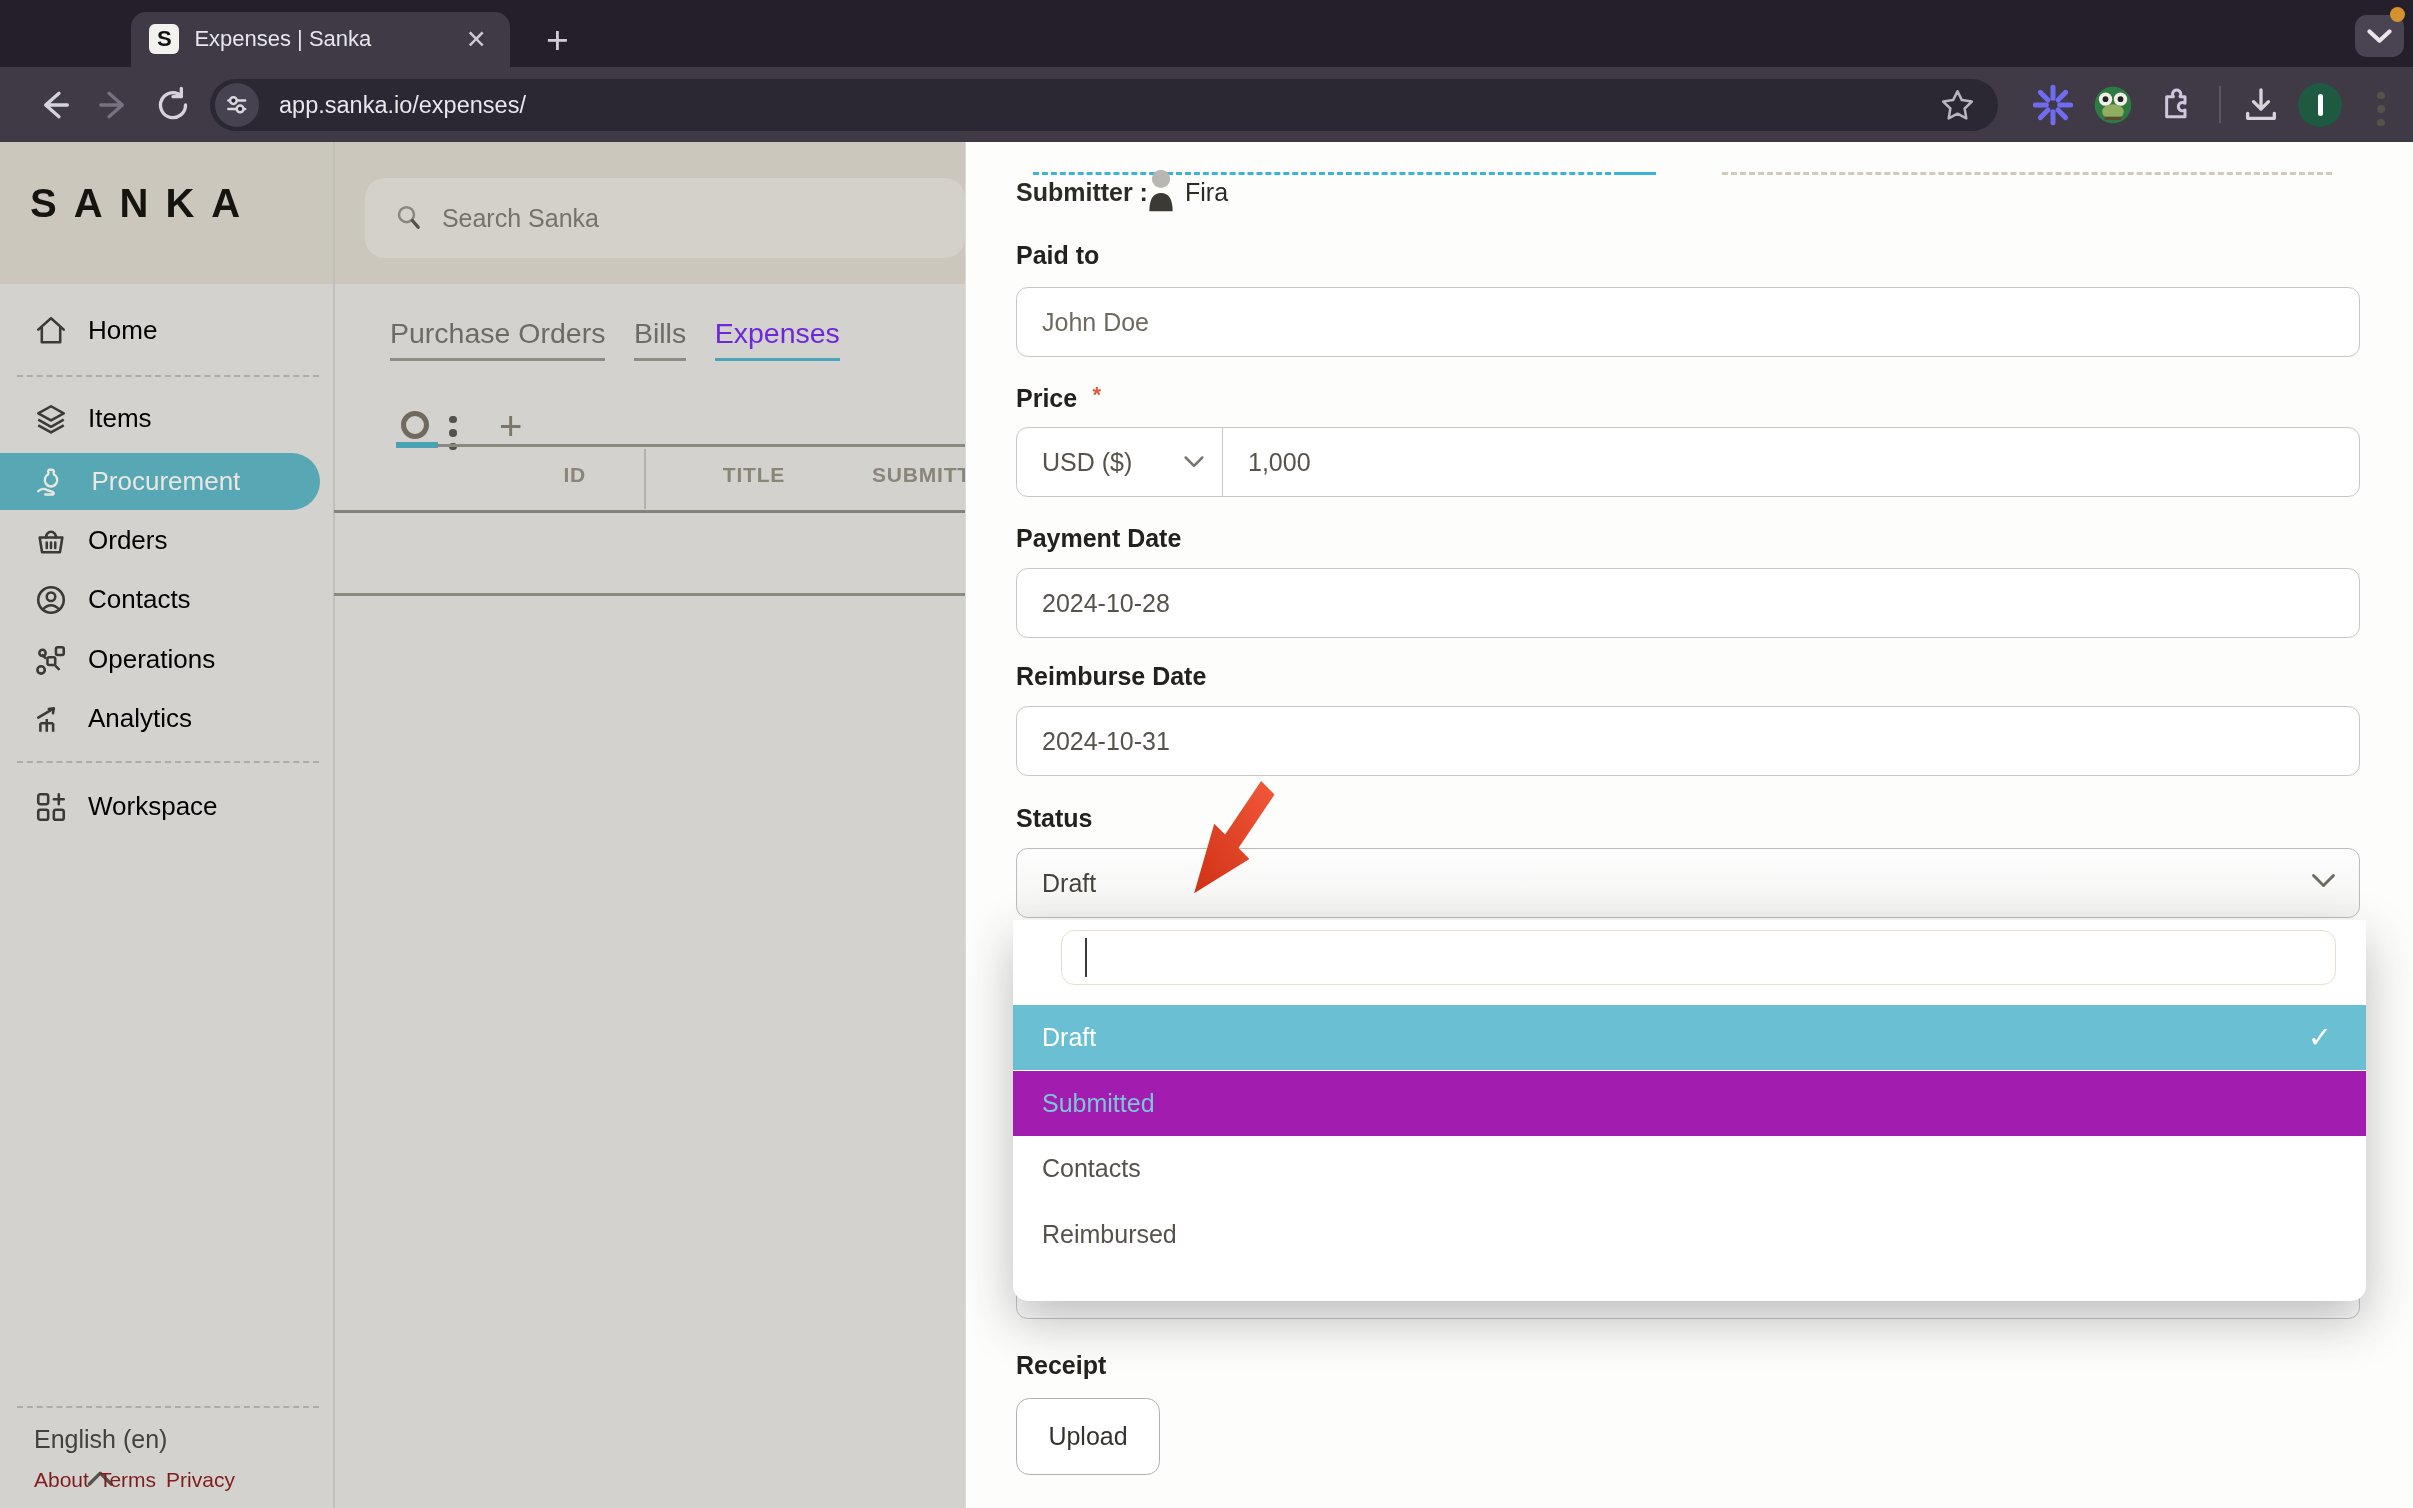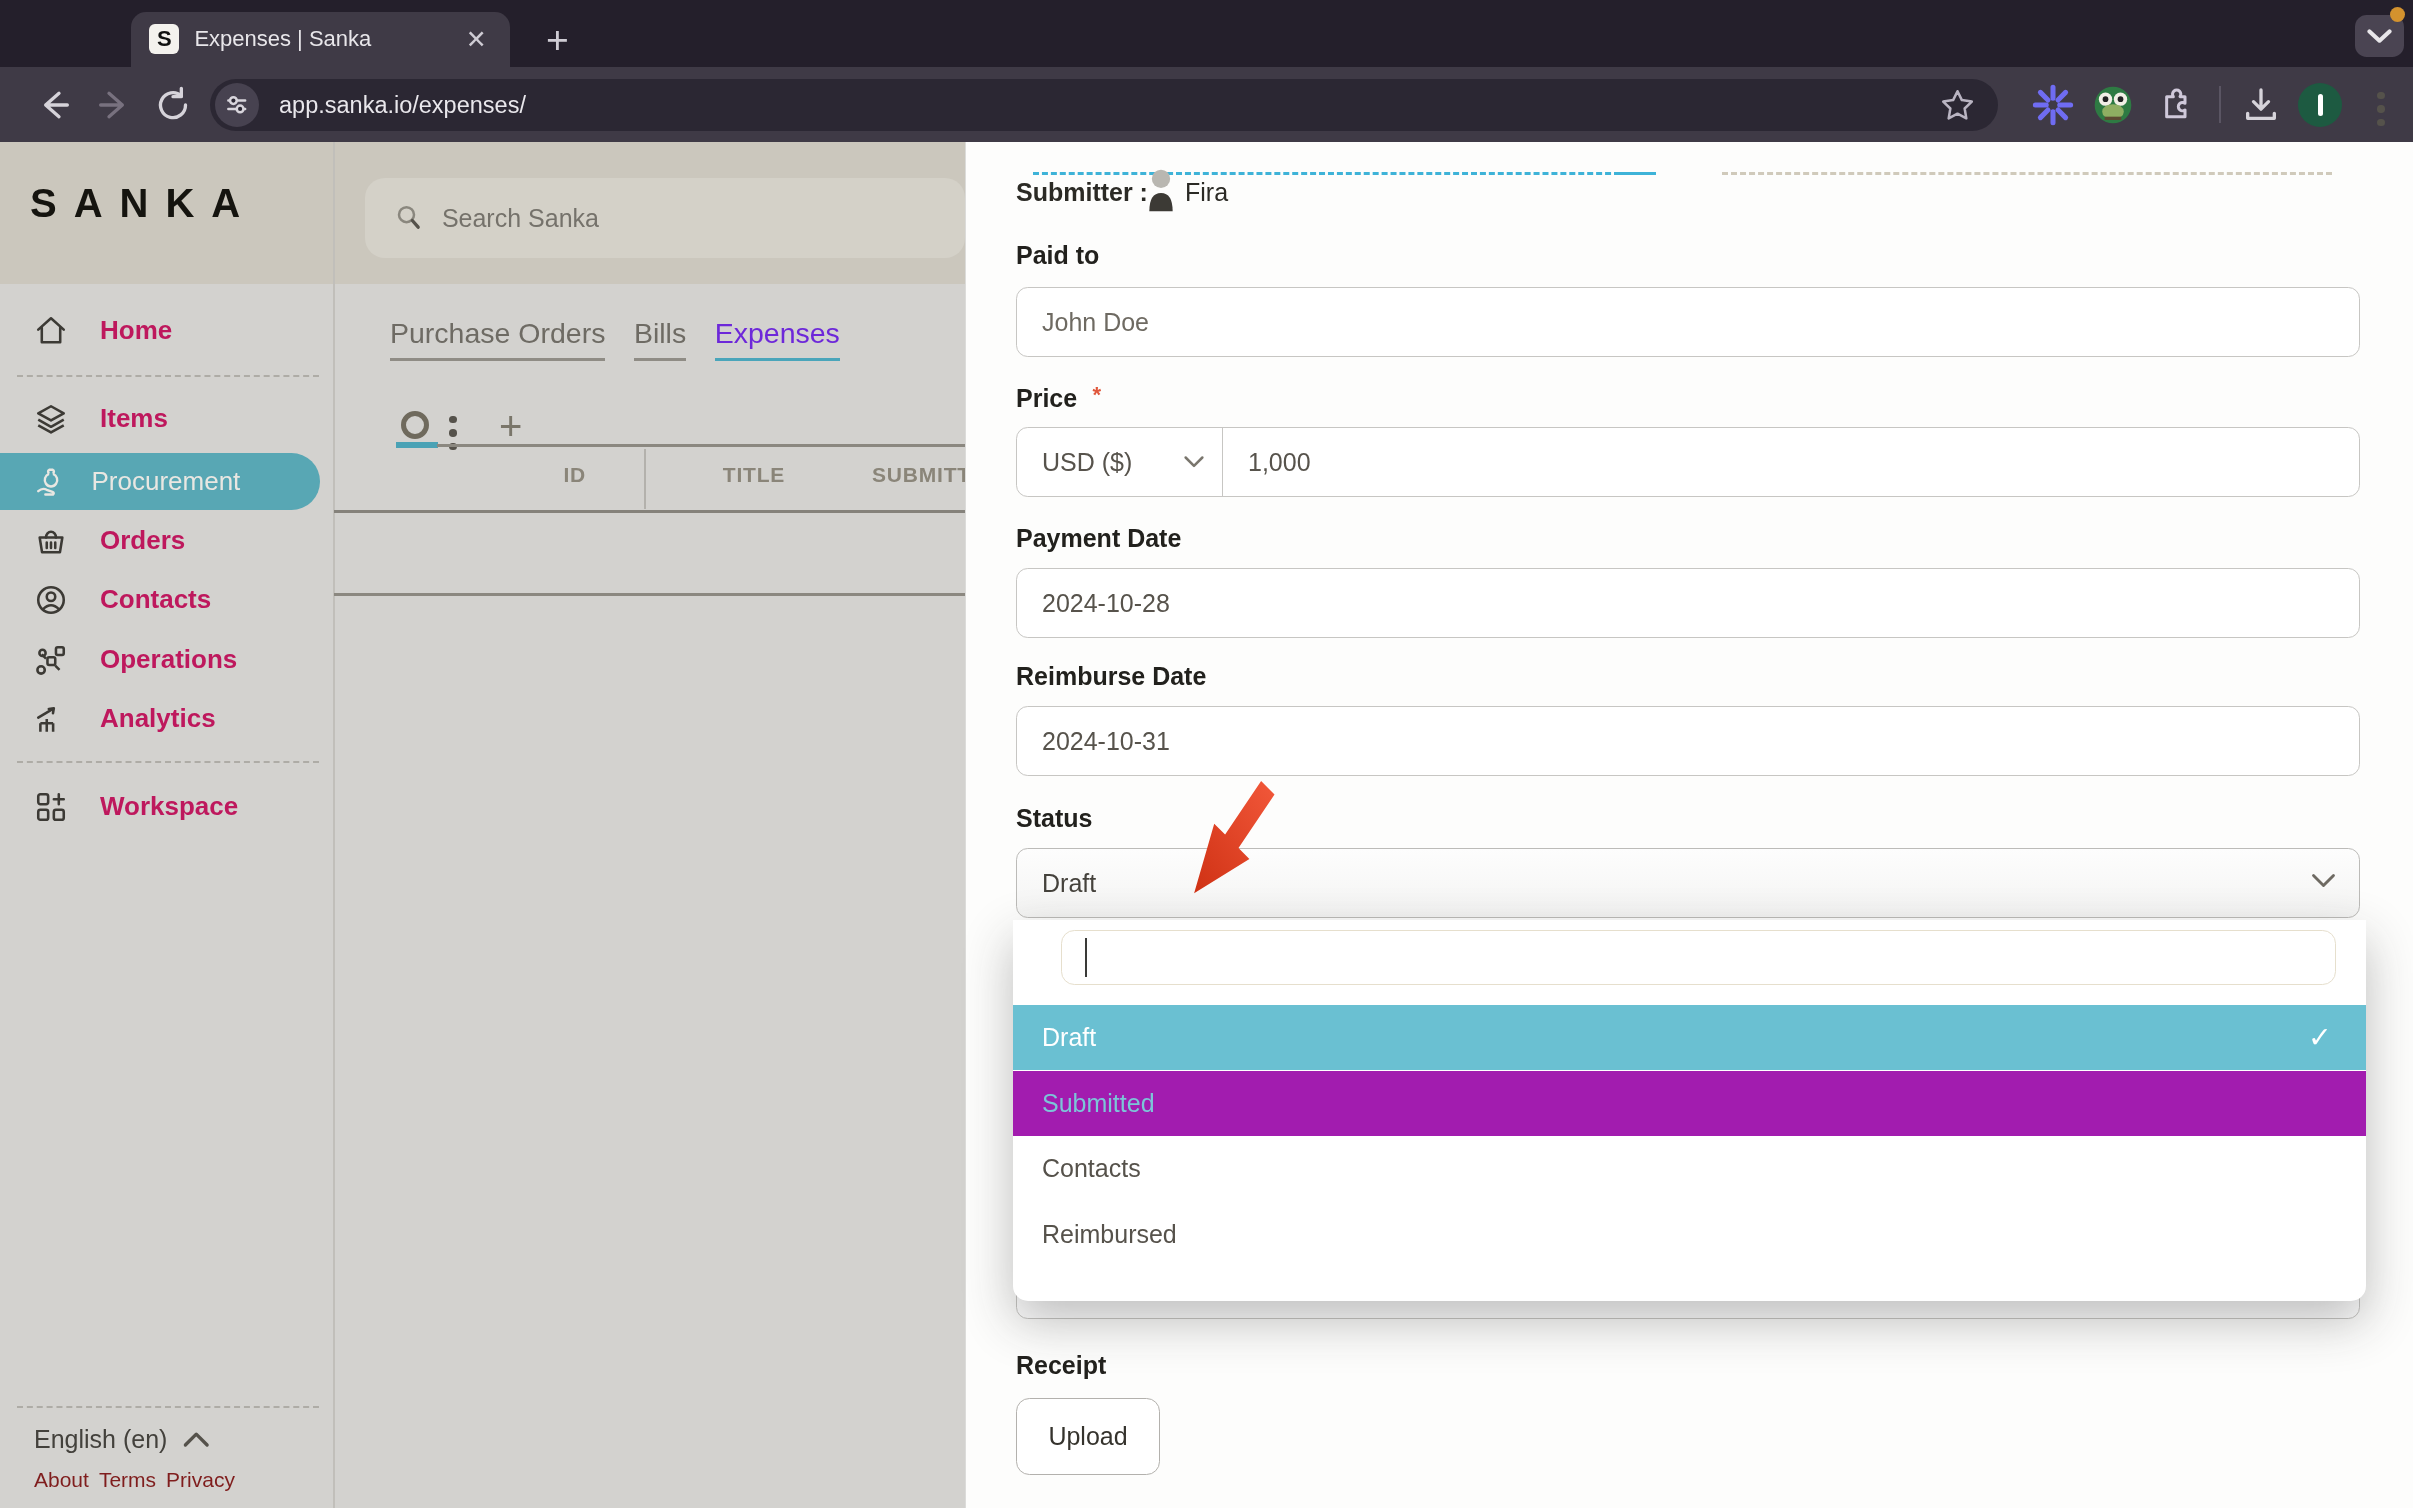--- a/index.html
+++ b/index.html
@@ -31,27 +31,27 @@
     display:flex;align-items:center;justify-content:center;}
   .avbar{width:5px;height:22px;background:#fff;border-radius:2.5px;}
   
   .appbg{left:0;top:142px;width:2413px;height:1366px;background:#d3d2cf;}
   .band{top:142px;height:142px;background:#cbc7bd;}
   .logo{left:30px;top:181px;font-size:40px;font-weight:700;letter-spacing:17px;color:#15140f;}
   .searchpill{left:365px;top:178px;width:600px;height:80px;border-radius:20px;background:#d4d1c8;
     display:flex;align-items:center;padding-left:28.5px;box-sizing:border-box;gap:18.4px;}
   .searchtxt{font-size:25px;color:#75726b;}
   .sbdivider{left:333px;top:142px;width:1.7px;height:1366px;background:#c1bfba;}
-  .sb-item{position:absolute;left:34px;display:flex;align-items:center;gap:32px;height:55px;
-    color:#be185d;font-size:26px;font-weight:bold;}
+  .sb-item{position:absolute;left:34px;display:flex;align-items:center;gap:20px;height:55px;
+    color:#000000;font-size:26px;}
   .sb-pill{left:0;top:453px;width:320px;height:57px;background:#58a7b4;border-radius:0 28.5px 28.5px 0;
     display:flex;align-items:center;gap:23.5px;padding-left:34px;box-sizing:border-box;
     color:#e9e7e2;font-size:26px;}
   .dash-h{border-top:2.5px dashed #aeaca6;}
-  .footer-lang{left:34px;top:1425px;display:flex;align-items:center;gap:15px;font-size:25px;color:#43413c;}
+  .footer-lang{left:34px;top:1425px;display:flex;align-items:center;gap:15px;font-size:25px;color:#43413c;flex-direction:column;}
   .footer-links{left:34px;top:1468px;font-size:21px;color:#7f1d1d;display:flex;gap:10px;}
   
   .tabsrow{left:390px;top:317px;display:flex;gap:28.5px;align-items:flex-end;}
   .mtab{font-size:28.5px;padding-bottom:8.4px;border-bottom:3.4px solid #8f8c85;color:#6e6b64;}
   .mtab.active{color:#6d28d9;font-weight:400;border-bottom-color:#4aa5ba;}
   .oring{left:401px;top:411px;width:28px;height:28px;border:5.9px solid #6f6a5d;border-radius:50%;box-sizing:border-box;}
   .kebab i{display:block;width:7.5px;height:7.5px;border-radius:50%;background:#55524b;margin:5.9px 0;}
   .plus{left:499px;top:404px;font-size:40px;font-weight:300;color:#7a766a;}
   .thc{font-size:21px;font-weight:700;color:#8a8579;letter-spacing:0.8px;}
   

